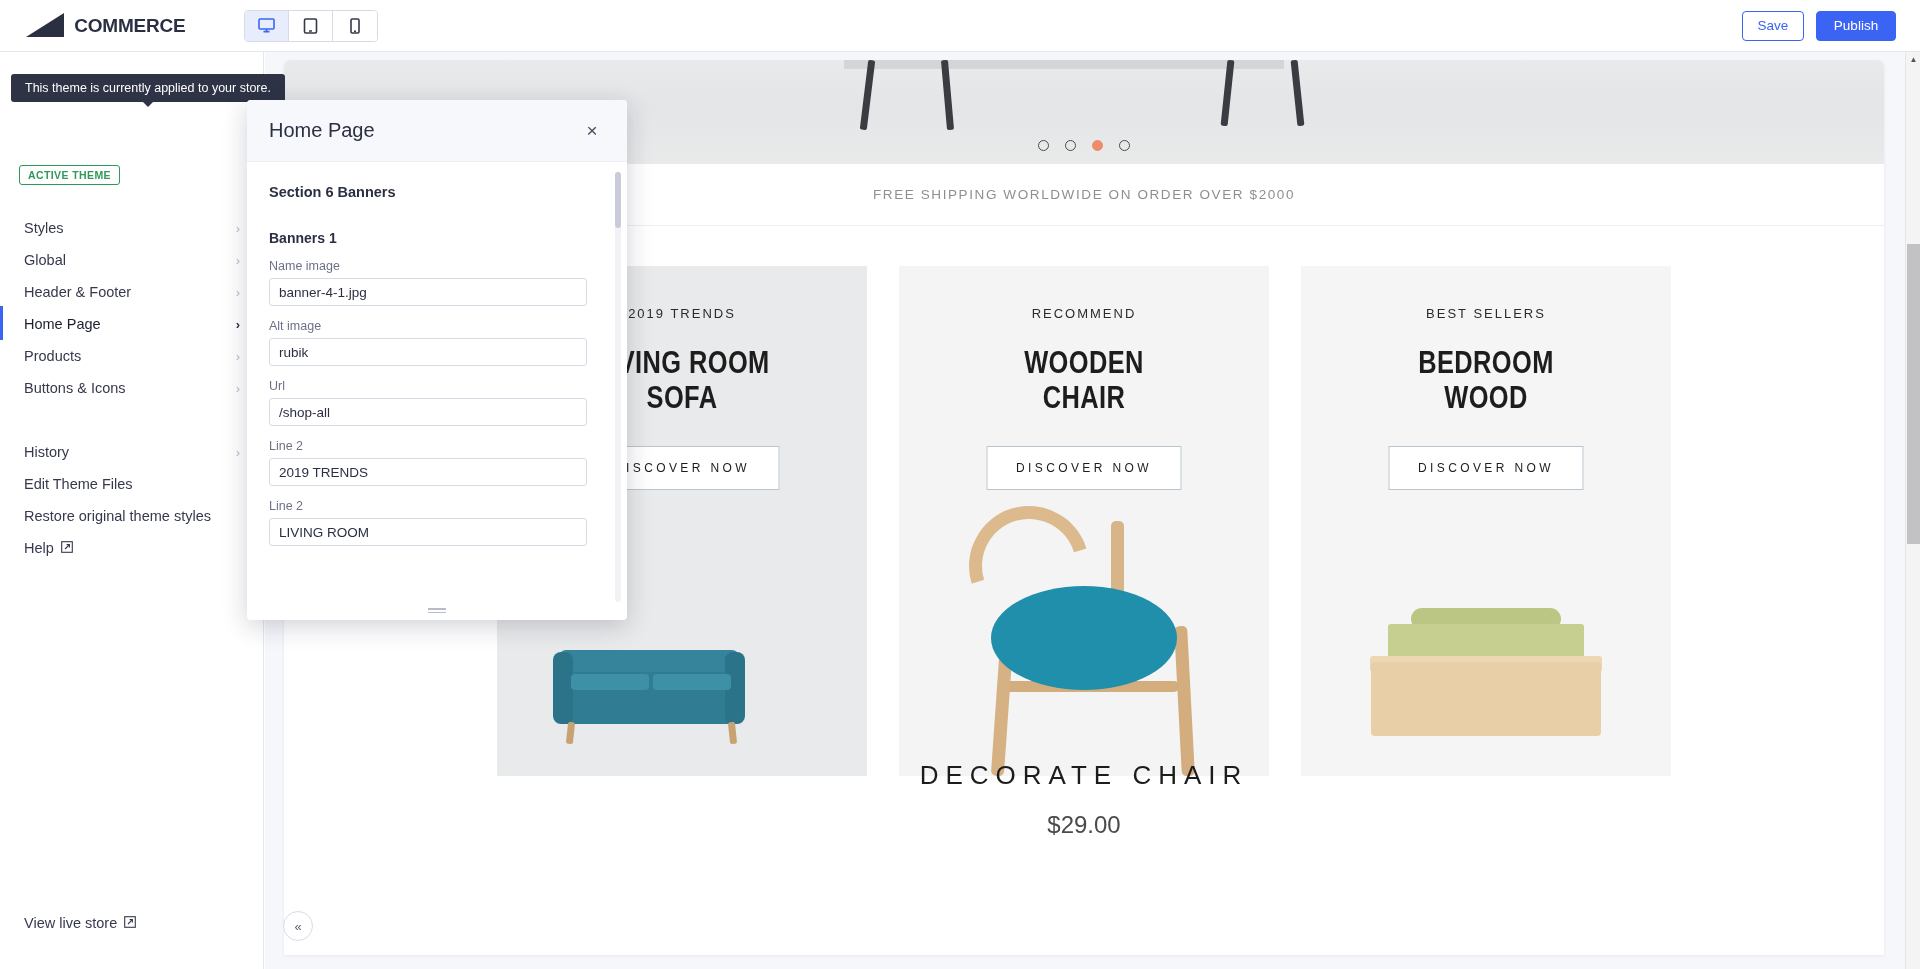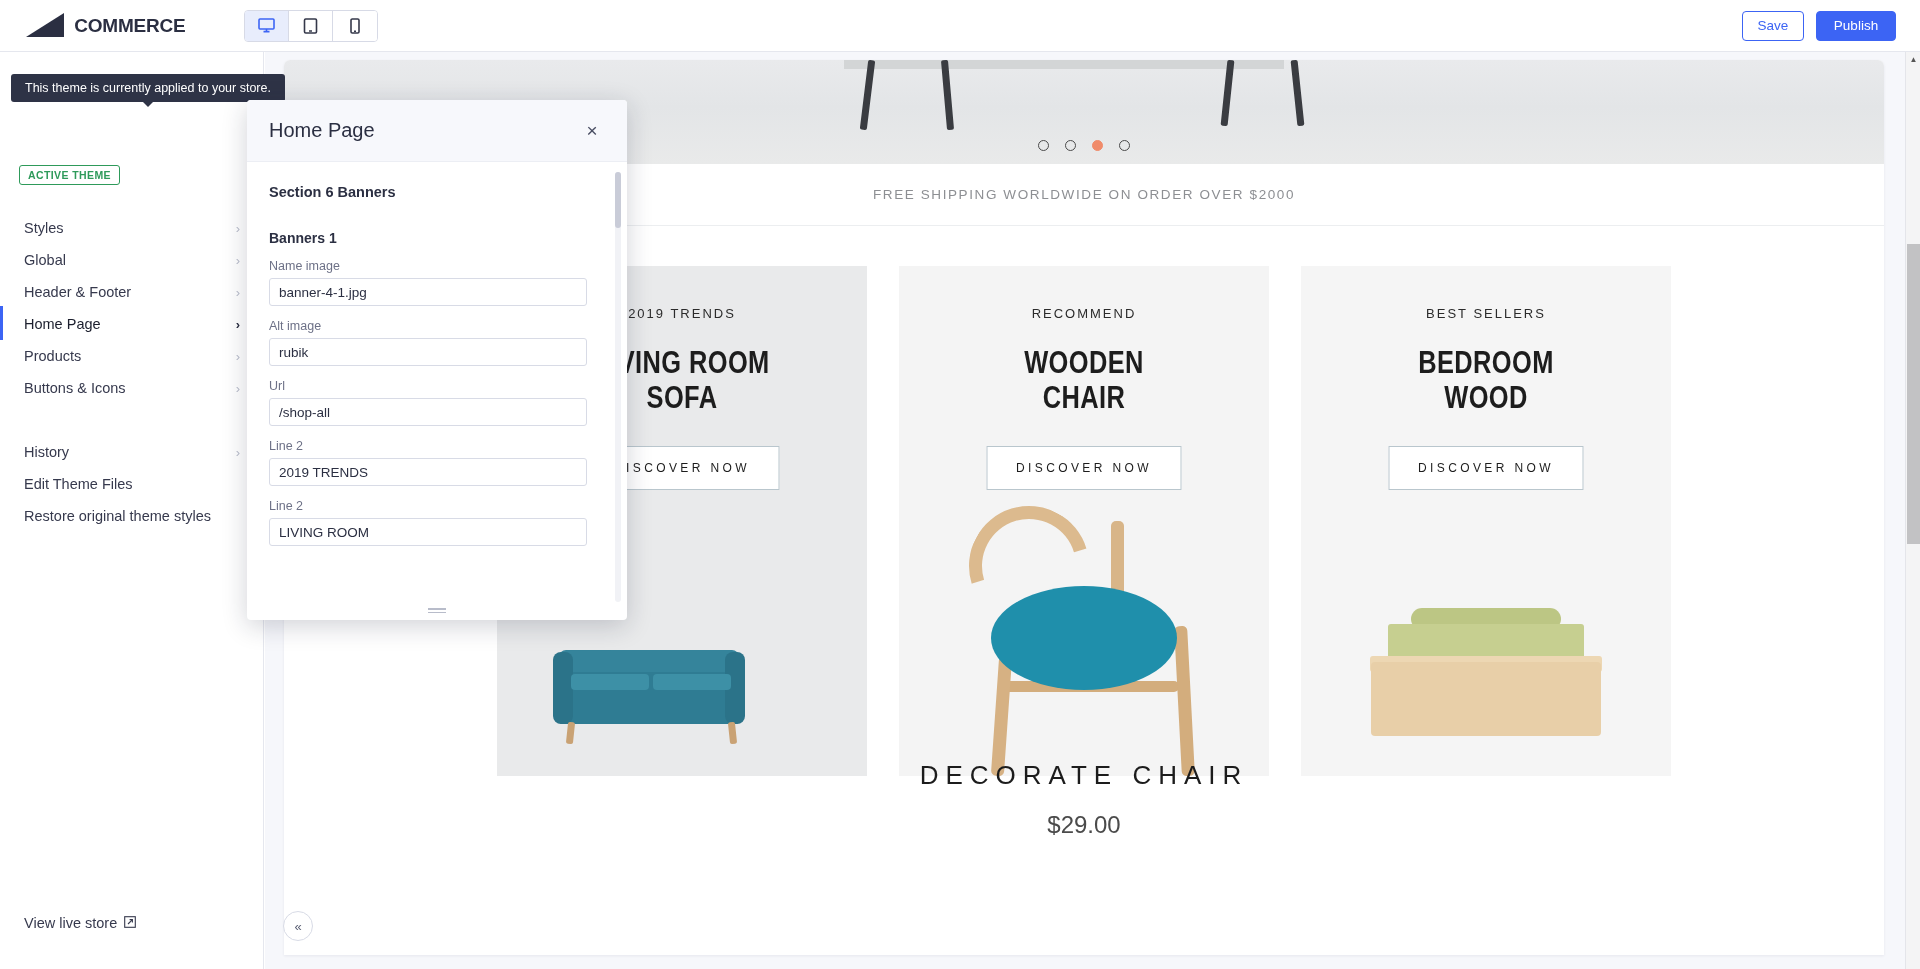--- a/index.html
+++ b/index.html
@@ -307,20 +307,30 @@
 
     <div class="navitem">
       <span>History</span>
       <span class="chev">›</span>
     </div>
     <div class="navitem plain">
       <span>Edit Theme Files</span>
     </div>
     <div class="navitem plain">
       <span>Restore original theme styles</span>
+    </div>
+    <div class="navitem plain">
+      <span>Help</span>
+      <span class="ext-ico">
+        <svg width="12" height="12" viewBox="0 0 12 12" fill="none" stroke="#36394d" stroke-width="1.1">
+          <rect x="0.7" y="0.7" width="10.6" height="10.6"></rect>
+            <path d="M4 8 L8.2 3.8"></path>
+            <path d="M5.6 3.6 H8.4 V6.4"></path>
+        </svg>
+      </span>
     </div>
   </div>
 
   <div class="view-live">
     <span>View live store</span>
     <span class="ext-ico">
       <svg width="12" height="12" viewBox="0 0 12 12" fill="none" stroke="#36394d" stroke-width="1.1">
         <rect x="0.7" y="0.7" width="10.6" height="10.6"></rect>
           <path d="M4 8 L8.2 3.8"></path>
           <path d="M5.6 3.6 H8.4 V6.4"></path>

